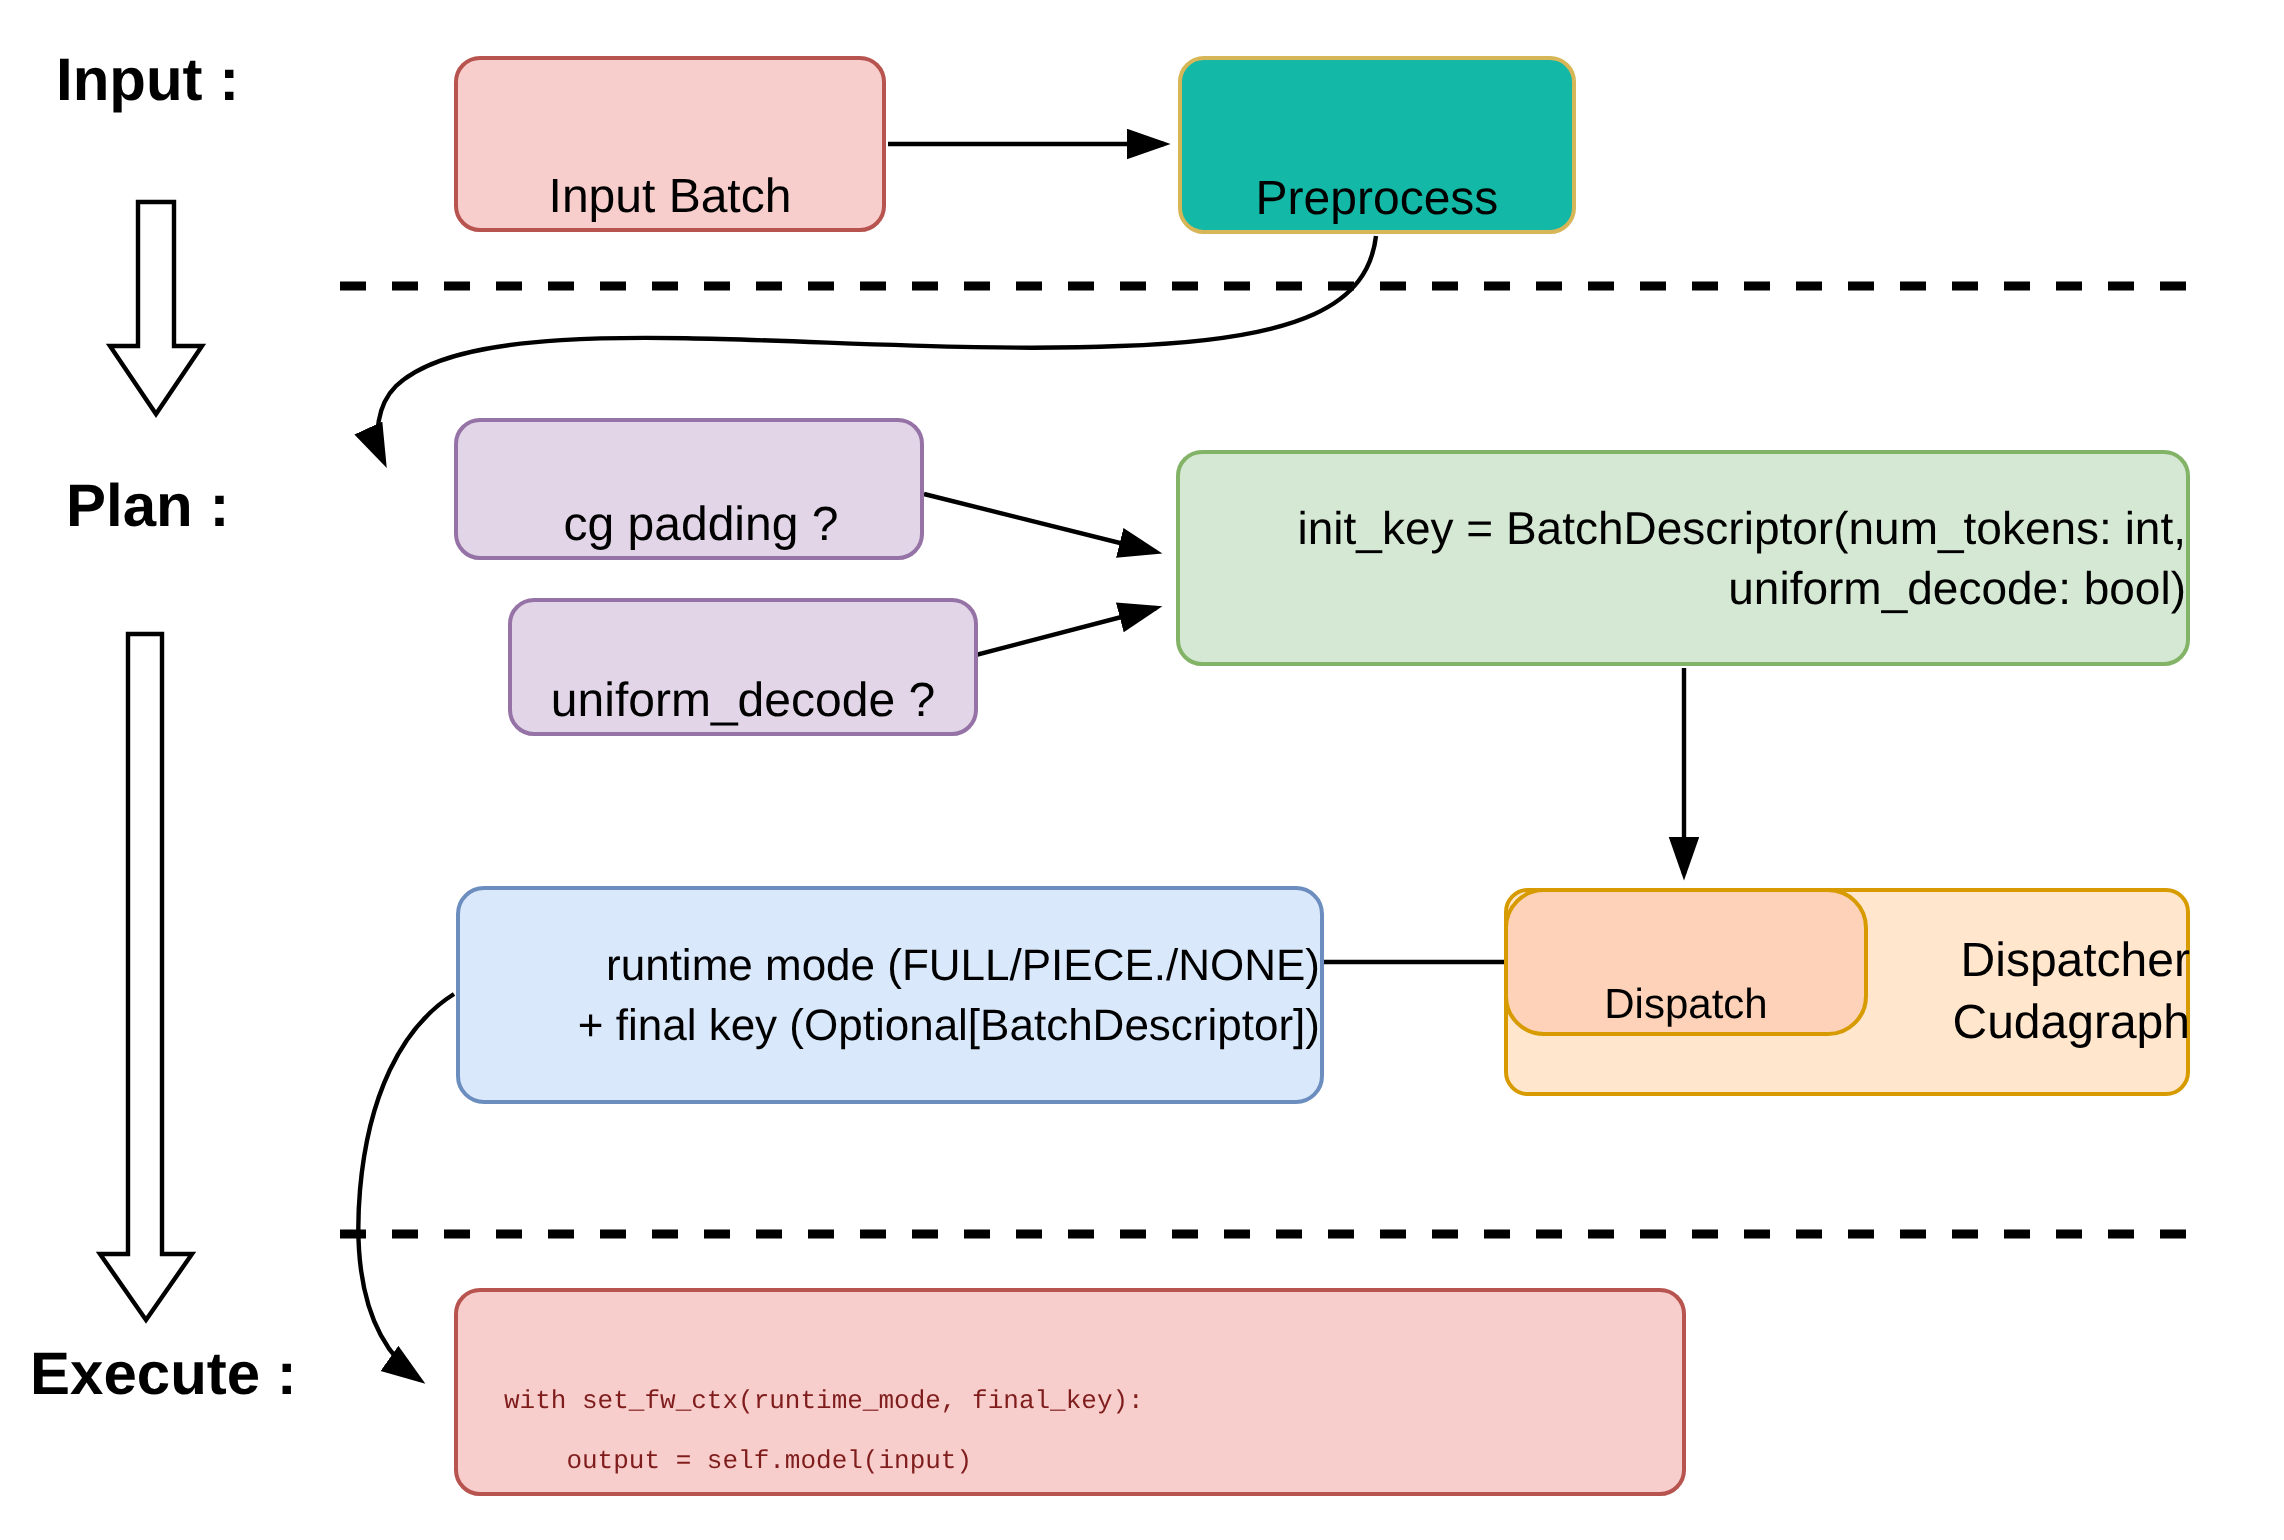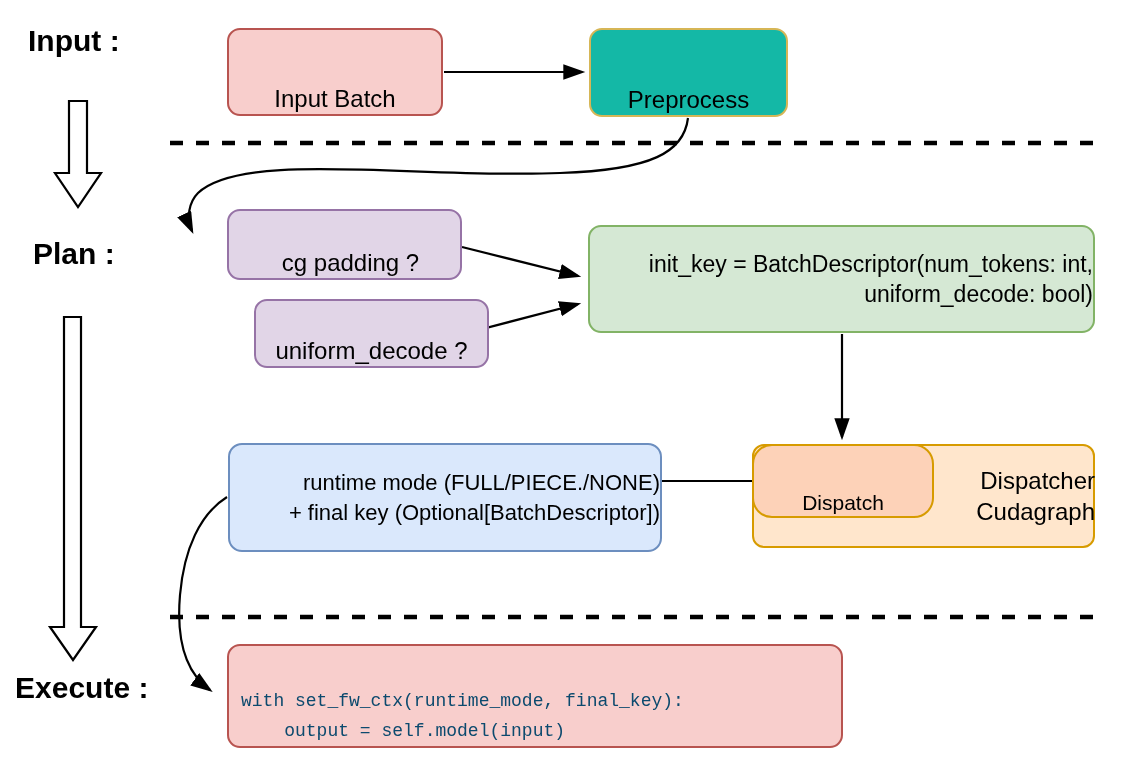--- a/index.html
+++ b/index.html
@@ -24,22 +24,22 @@
   .preprocess{left:589px;top:28px;width:199px;height:89px;background:#14b8a6;border-color:#d6b656;font-size:24px;}
   .cg-padding{left:227px;top:209px;width:235px;height:71px;background:#e1d5e7;border-color:#9673a6;font-size:24px;padding-left:12px;}
   .uniform-decode{left:227px;top:299px;width:235px;height:69px;background:#e1d5e7;border-color:#9673a6;font-size:24px;margin-left:27px;}
   .init-key{left:588px;top:225px;width:507px;height:108px;background:#d5e8d4;border-color:#82b366;font-size:23px;flex-direction:column;line-height:30px;}
   .cudagraph-outer{left:752px;top:444px;width:343px;height:104px;background:#ffe6cc;border-color:#d79b00;border-radius:12px;}
   .dispatch-inner{left:752px;top:444px;width:182px;height:74px;background:#fdd2b8;border-color:#d79b00;border-radius:20px;font-size:21px;z-index:3;}
   .cudagraph-label{left:934px;top:444px;width:161px;height:104px;border:none;background:transparent;font-size:24px;flex-direction:column;line-height:31px;z-index:3;}
   .runtime-blue{left:228px;top:443px;width:434px;height:109px;background:#dae8fc;border-color:#6c8ebf;border-radius:14px;font-size:22px;flex-direction:column;line-height:30px;}
   .execute-red{
     left:227px;top:644px;width:616px;height:104px;background:#f8cecc;border-color:#b85450;
-    font-family:"Liberation Mono", monospace;font-size:18px;line-height:30px;
-    justify-content:flex-start;padding-left:12px;text-align:left;color:#0c4a6e;
+    font-family:"Liberation Mono", monospace;font-size:13px;line-height:30px;
+    justify-content:flex-start;padding-left:23px;text-align:left;color:#7f1d1d;
   }
   .execute-red pre{margin:0;font-family:inherit;white-space:pre;}
 </style>
 </head>
 <body>
 
 <div id="canvas">
 
   <svg id="arrow-layer" viewBox="0 0 1142 770" xmlns="http://www.w3.org/2000/svg">
     <defs>

